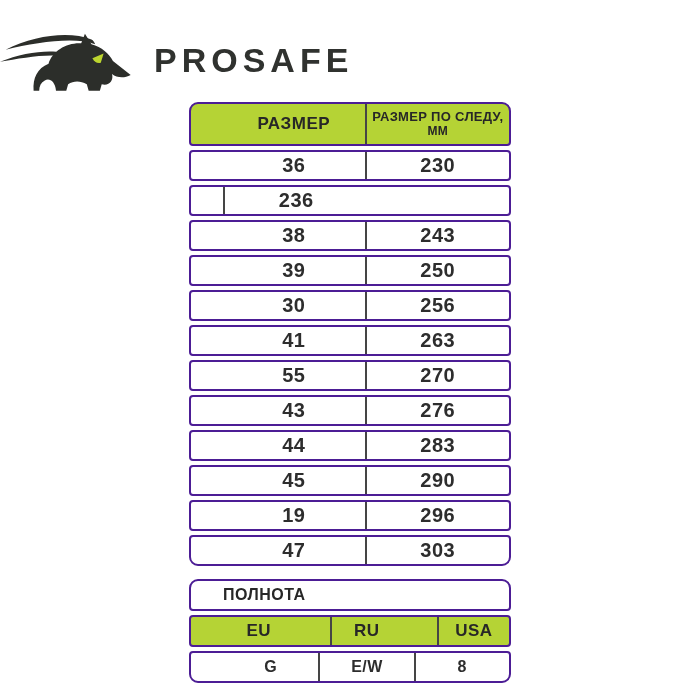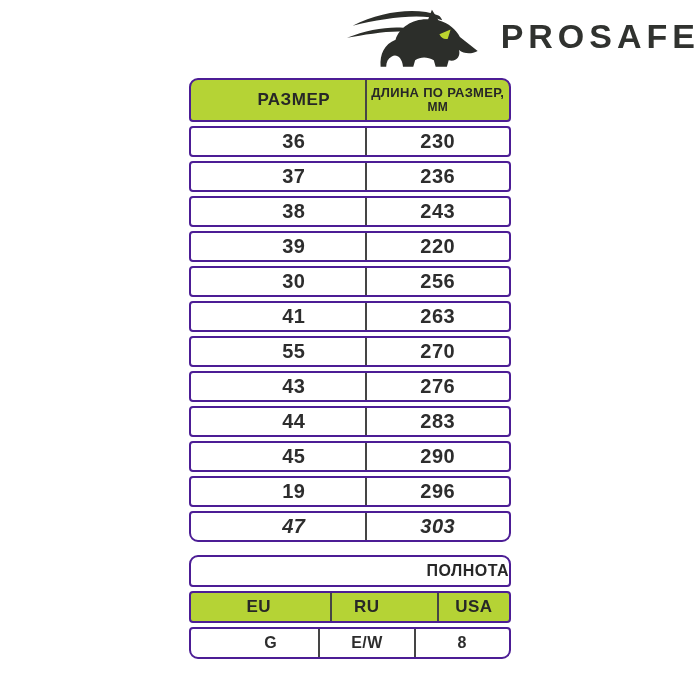--- a/index.html
+++ b/index.html
@@ -2,51 +2,51 @@
 <html><head>
 <meta charset="utf-8">
 <style>
   html, body { margin:0; padding:0; background:#ffffff; }
   .page {
     width:700px; height:700px; background:#ffffff; position:relative;
     font-family:"Liberation Sans", sans-serif; color:#2d2d2d; overflow:hidden;
   }
   
   .logo-row {
-    display:flex; align-items:center; justify-content:flex-end;
-    height:72px; gap:14px;
+    display:flex; align-items:center; justify-content:flex-start;
+    padding-top:24px; height:72px; gap:14px;
   }
   .logo-row svg { display:block; }
   .wordmark {
     font-size:34px; font-weight:700; letter-spacing:5px; color:#30322f;
     transform:scaleY(0.96); white-space:nowrap;
   }
   
   .tables { width:322px; margin:6px auto 0; }
   .box {
     box-sizing:border-box;
     border:2px solid #4c1d95; border-radius:4px;
     margin-bottom:4px; display:flex; background:#ffffff; overflow:hidden;padding-left:32px;
   }
   .box.hdr    { background:#b5d335; border-radius:9px 9px 4px 4px; height:44px; }
   .box.row    { height:31px; }
-  .box.last   { border-radius:4px 4px 9px 9px;font-style:italic; }
+  .box.last   { border-radius:4px 4px 9px 9px; }
   .cell {
     display:flex; flex-direction:column; align-items:center; justify-content:center;
     box-sizing:border-box; height:100%;
   }
   .c-size { width:49.5%; }
   .c-len  { width:50.5%; border-left:2px solid #454545; }
   .num    { font-size:20px; font-weight:700; color:#2d2d2d; letter-spacing:0.5px; }
   .hdr-size { font-size:17px; font-weight:700; color:#272727; letter-spacing:0.5px; }
   .hdr-len-1 { font-size:13px; font-weight:700; color:#272727; line-height:1.12; letter-spacing:0.3px; }
   .hdr-len-2 { font-size:12px; font-weight:700; color:#272727; line-height:1.12; letter-spacing:0.3px; }
   
   .width-tbl { margin-top:13px; }
-  .box.title { height:32px; align-items:center; justify-content:flex-end;
+  .box.title { height:32px; align-items:center; justify-content:flex-start;
                border-radius:9px 9px 4px 4px; }
   .title-text { font-size:16px; font-weight:700; letter-spacing:0.5px; color:#272727; }
   .box.green  { background:#b5d335; height:32px;gap:35px; }
   .box.vals   { height:32px; border-radius:4px 4px 9px 9px; }
   .c-third { width:33.333%; }
   .c-third + .c-third { border-left:2px solid #454545; }
   .lbl { font-size:17px; font-weight:700; color:#272727; letter-spacing:0.5px; }
   .val { font-size:16px; font-weight:700; color:#2d2d2d; letter-spacing:0.5px; }
 </style>
 </head>
@@ -79,55 +79,52 @@
     <div class="wordmark">PROSAFE</div>
   </div>
 
   <div class="tables">
 
     <div class="box hdr">
       <div class="cell c-size">
         <span class="hdr-size">РАЗМЕР</span>
       </div>
       <div class="cell c-len">
-        <span class="hdr-len-1">ДЛИНА ПО РАЗМЕР,</span>
+        <span class="hdr-len-1">РАЗМЕР ПО СЛЕДУ,</span>
         <span class="hdr-len-2">ММ</span>
       </div>
     </div>
 
     <div class="box row">
       <div class="cell c-size">
           <span class="num">36</span>
         </div>
       <div class="cell c-len">
           <span class="num">230</span>
         </div>
     </div>
     <div class="box row">
-      <div class="cell c-size">
-          <span class="num">37</span>
-        </div>
       <div class="cell c-len">
           <span class="num">236</span>
         </div>
     </div>
     <div class="box row">
       <div class="cell c-size">
           <span class="num">38</span>
         </div>
       <div class="cell c-len">
           <span class="num">243</span>
         </div>
     </div>
     <div class="box row">
       <div class="cell c-size">
           <span class="num">39</span>
         </div>
       <div class="cell c-len">
-          <span class="num">220</span>
+          <span class="num">250</span>
         </div>
     </div>
     <div class="box row">
       <div class="cell c-size">
           <span class="num">30</span>
         </div>
       <div class="cell c-len">
           <span class="num">256</span>
         </div>
     </div>

